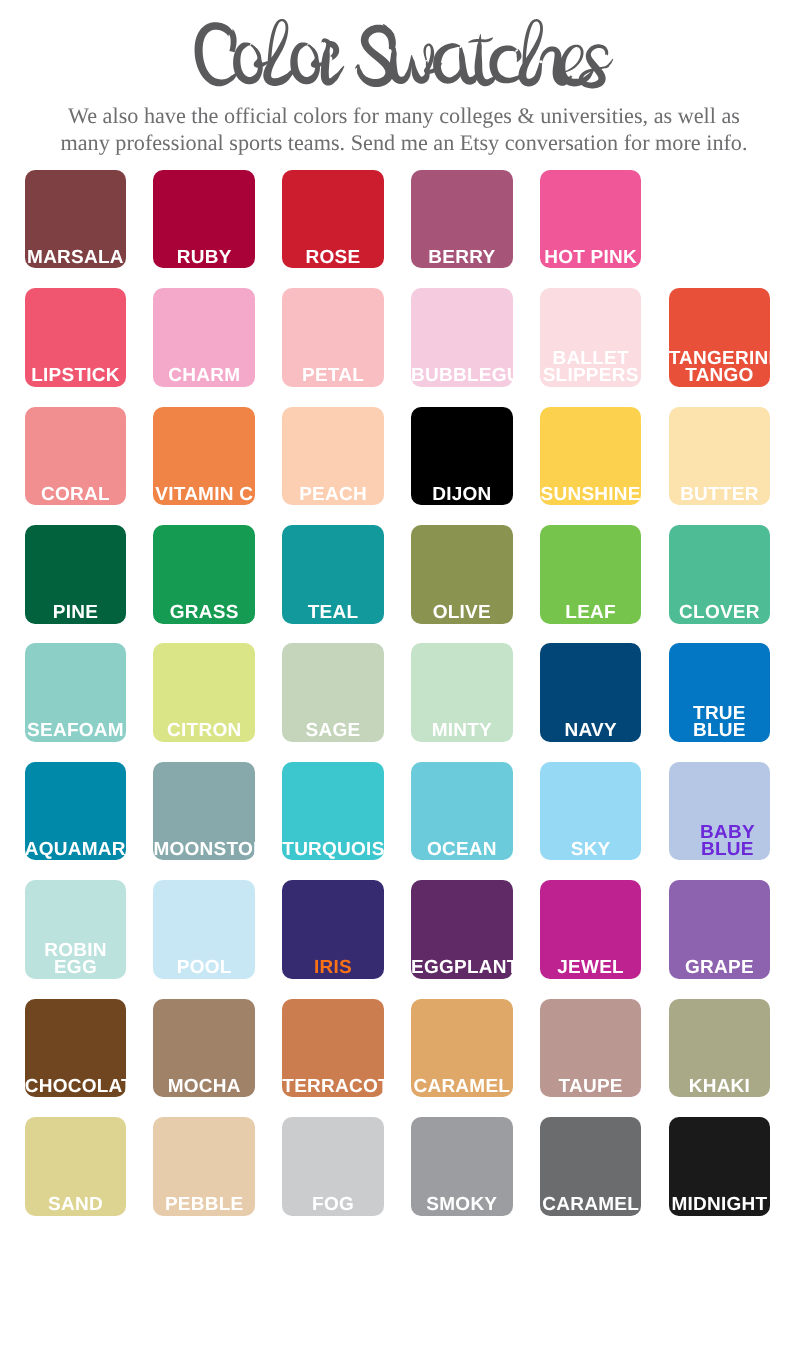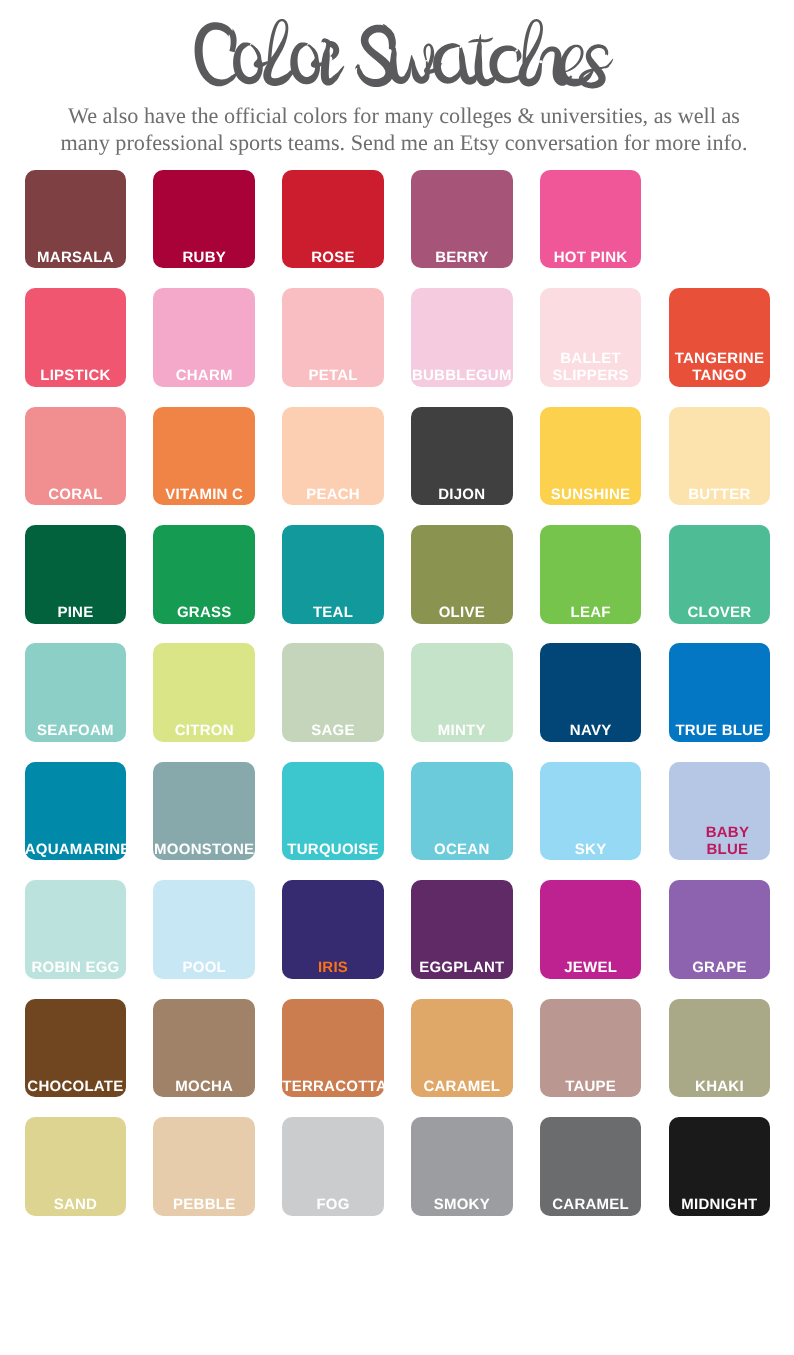--- a/index.html
+++ b/index.html
@@ -8,21 +8,21 @@
     -webkit-font-smoothing:antialiased;text-rendering:geometricPrecision;}
   .page{position:relative;width:668px;height:1355px;}
   #title-wrap{position:absolute;left:0;top:0;width:794px;height:100px;}
   #title-svg{display:block;margin:0 auto;}
   .subtitle{position:absolute;left:7px;top:103px;width:794px;text-align:center;transform:translateZ(0);
     font-family:"Liberation Serif",serif;font-size:22.2px;line-height:26.9px;color:#6e6e70;}
   .grid{position:absolute;left:24.7px;top:169.8px;width:745.5px;}
   .row{display:flex;gap:27.3px;margin-bottom:19.8px;}
   .sw{width:101.5px;height:98.6px;border-radius:10px;position:relative;box-sizing:border-box;}
   .lbl{position:absolute;transform:translateZ(0);left:0;right:0;bottom:2.4px;text-align:center;color:#ffffff;
-    font-family:"Liberation Sans",sans-serif;font-weight:bold;font-size:15px;line-height:17.1px;letter-spacing:0.25px;}
+    font-family:"Liberation Sans",sans-serif;font-weight:bold;font-size:19px;line-height:17.1px;letter-spacing:0.25px;}
 </style>
 </head>
 <body style="background: rgb(255, 255, 255);">
 
 <div class="page">
   <div id="title-wrap">
       <svg id="title-svg" width="794" height="100" viewBox="0 0 794 100" aria-label="Color Swatches">
         <g id="title-ink" fill="#5a5a5c">
 <path d="M 234.40 34.99 L 234.14 34.37 L 233.84 33.71 L 233.53 33.06 L 233.20 32.43 L 232.86 31.81 L 232.51 31.20 L 232.14 30.62 L 231.75 30.04 L 231.35 29.49 L 230.93 28.95 L 230.49 28.43 L 230.03 27.93 L 229.56 27.45 L 229.06 26.99 L 228.56 26.55 L 228.03 26.14 L 227.49 25.75 L 226.93 25.39 L 226.36 25.05 L 225.78 24.75 L 225.19 24.46 L 224.60 24.19 L 224.00 23.94 L 223.39 23.71 L 222.77 23.49 L 222.15 23.30 L 221.53 23.12 L 220.90 22.96 L 220.27 22.82 L 219.64 22.70 L 219.00 22.59 L 218.37 22.50 L 217.73 22.43 L 217.08 22.37 L 216.44 22.33 L 215.80 22.30 L 215.15 22.29 L 214.51 22.30 L 213.87 22.32 L 213.12 22.36 L 212.29 22.47 L 211.50 22.61 L 210.73 22.78 L 209.97 22.99 L 209.23 23.22 L 208.49 23.49 L 207.78 23.78 L 207.07 24.11 L 206.39 24.47 L 205.72 24.85 L 205.07 25.27 L 204.43 25.71 L 203.82 26.18 L 203.22 26.67 L 202.64 27.18 L 202.08 27.72 L 201.55 28.29 L 201.03 28.87 L 200.53 29.48 L 200.05 30.10 L 199.59 30.75 L 199.15 31.41 L 198.74 32.09 L 198.34 32.79 L 197.96 33.51 L 197.60 34.24 L 197.27 34.99 L 196.95 35.76 L 196.65 36.53 L 196.37 37.33 L 196.12 38.14 L 195.88 38.96 L 195.66 39.79 L 195.46 40.64 L 195.29 41.50 L 195.13 42.37 L 194.99 43.26 L 194.88 44.15 L 194.78 45.06 L 194.71 45.97 L 194.64 47.06 L 194.59 48.15 L 194.57 49.24 L 194.57 50.33 L 194.59 51.41 L 194.63 52.50 L 194.69 53.58 L 194.77 54.65 L 194.88 55.72 L 195.00 56.79 L 195.15 57.84 L 195.32 58.89 L 195.51 59.94 L 195.72 60.97 L 195.95 61.99 L 196.20 63.01 L 196.47 64.01 L 196.76 65.01 L 197.07 65.99 L 197.40 66.96 L 197.75 67.92 L 198.12 68.86 L 198.52 69.79 L 198.93 70.70 L 199.36 71.60 L 199.82 72.48 L 200.29 73.34 L 200.78 74.19 L 201.30 75.02 L 201.84 75.83 L 202.39 76.61 L 202.97 77.38 L 203.57 78.13 L 204.19 78.85 L 204.83 79.55 L 205.50 80.22 L 206.18 80.87 L 206.89 81.49 L 207.62 82.08 L 208.34 82.62 L 209.07 83.15 L 209.87 83.67 L 210.68 84.15 L 211.51 84.58 L 212.36 84.97 L 213.21 85.31 L 214.08 85.62 L 214.96 85.87 L 215.85 86.08 L 216.75 86.23 L 217.65 86.32 L 218.55 86.35 L 219.45 86.33 L 220.35 86.26 L 221.23 86.14 L 222.11 85.97 L 222.98 85.76 L 223.83 85.51 L 224.68 85.22 L 225.51 84.90 L 226.32 84.54 L 227.13 84.15 L 227.92 83.73 L 228.69 83.29 L 229.46 82.82 L 230.21 82.32 L 230.96 81.80 L 231.69 81.27 L 232.42 80.71 L 233.14 80.13 L 233.85 79.52 L 234.49 78.82 L 235.06 78.05 L 235.57 77.23 L 236.03 76.37 L 236.47 75.49 L 236.89 74.60 L 237.31 73.71 L 237.76 72.84 L 238.24 72.00 A 0.77 0.77 0 0 1 236.94 71.18 L 236.40 71.94 L 235.78 72.62 L 235.10 73.24 L 234.39 73.79 L 233.66 74.29 L 232.92 74.75 L 232.21 75.19 L 231.52 75.62 L 230.87 76.07 L 230.27 76.55 L 229.66 77.00 L 229.04 77.41 L 228.40 77.78 L 227.76 78.11 L 227.11 78.40 L 226.45 78.65 L 225.80 78.86 L 225.14 79.03 L 224.49 79.18 L 223.85 79.28 L 223.21 79.36 L 222.58 79.41 L 221.96 79.43 L 221.35 79.42 L 220.76 79.39 L 220.18 79.34 L 219.60 79.27 L 219.04 79.18 L 218.49 79.08 L 217.95 78.97 L 217.41 78.84 L 216.88 78.71 L 216.35 78.55 L 215.83 78.37 L 215.32 78.16 L 214.81 77.92 L 214.31 77.65 L 213.81 77.35 L 213.33 77.03 L 212.80 76.64 L 212.27 76.22 L 211.77 75.80 L 211.28 75.36 L 210.81 74.89 L 210.34 74.40 L 209.89 73.88 L 209.44 73.34 L 209.01 72.78 L 208.59 72.19 L 208.18 71.58 L 207.78 70.95 L 207.40 70.30 L 207.02 69.63 L 206.67 68.93 L 206.32 68.22 L 205.99 67.49 L 205.67 66.75 L 205.37 65.99 L 205.09 65.21 L 204.81 64.41 L 204.56 63.60 L 204.32 62.78 L 204.09 61.95 L 203.88 61.10 L 203.69 60.24 L 203.51 59.38 L 203.35 58.50 L 203.20 57.61 L 203.07 56.72 L 202.96 55.81 L 202.86 54.90 L 202.79 53.99 L 202.72 53.07 L 202.68 52.14 L 202.65 51.22 L 202.64 50.29 L 202.65 49.35 L 202.67 48.42 L 202.72 47.49 L 202.77 46.55 L 202.84 45.81 L 202.91 45.09 L 203.00 44.38 L 203.10 43.68 L 203.22 43.00 L 203.35 42.34 L 203.50 41.69 L 203.66 41.05 L 203.83 40.43 L 204.01 39.82 L 204.20 39.24 L 204.41 38.66 L 204.63 38.11 L 204.86 37.57 L 205.10 37.05 L 205.35 36.55 L 205.61 36.06 L 205.88 35.59 L 206.16 35.14 L 206.45 34.71 L 206.75 34.30 L 207.06 33.91 L 207.37 33.53 L 207.69 33.17 L 208.02 32.83 L 208.36 32.51 L 208.71 32.20 L 209.06 31.92 L 209.42 31.65 L 209.79 31.40 L 210.16 31.16 L 210.55 30.94 L 210.94 30.74 L 211.34 30.56 L 211.76 30.39 L 212.18 30.24 L 212.61 30.11 L 213.06 30.00 L 213.51 29.91 L 213.94 29.84 L 214.30 29.80 L 214.76 29.77 L 215.22 29.76 L 215.68 29.75 L 216.14 29.75 L 216.60 29.77 L 217.05 29.80 L 217.50 29.84 L 217.94 29.89 L 218.39 29.96 L 218.82 30.03 L 219.25 30.12 L 219.68 30.22 L 220.10 30.33 L 220.51 30.46 L 220.92 30.59 L 221.32 30.74 L 221.71 30.90 L 222.10 31.07 L 222.47 31.25 L 222.84 31.45 L 223.21 31.65 L 223.57 31.86 L 223.93 32.07 L 224.28 32.29 L 224.63 32.51 L 224.98 32.75 L 225.33 33.00 L 225.67 33.27 L 226.00 33.54 L 226.33 33.84 L 226.65 34.15 L 226.96 34.48 L 227.26 34.83 L 227.55 35.20 L 227.83 35.58 L 228.09 35.99 L 228.34 36.43 L 228.57 36.88 L 228.80 37.41 A 3.05 3.05 0 0 1 234.40 34.99 Z"></path>
 <path d="M 227.26 31.99 L 227.58 32.29 L 227.83 32.56 L 228.08 32.84 L 228.31 33.13 L 228.53 33.43 L 228.74 33.73 L 228.94 34.05 L 229.13 34.37 L 229.30 34.71 L 229.47 35.05 L 229.63 35.41 L 229.77 35.78 L 229.91 36.17 L 230.03 36.56 L 230.14 36.97 L 230.24 37.39 L 230.33 37.82 L 230.41 38.27 L 230.47 38.72 L 230.53 39.19 L 230.57 39.67 L 230.60 40.17 L 230.63 40.67 L 230.65 41.19 L 230.66 41.72 L 230.66 42.26 L 230.65 42.81 L 230.63 43.37 L 230.59 43.94 L 230.55 44.53 L 230.50 45.12 L 230.43 45.73 L 230.35 46.34 L 230.25 46.97 L 230.15 47.60 L 230.02 48.24 L 229.89 48.89 L 229.74 49.55 L 229.58 50.21 L 229.39 50.90 L 234.61 52.30 L 234.80 51.59 L 235.00 50.86 L 235.18 50.14 L 235.36 49.42 L 235.53 48.71 L 235.68 48.00 L 235.83 47.30 L 235.97 46.60 L 236.10 45.91 L 236.21 45.22 L 236.31 44.54 L 236.40 43.86 L 236.47 43.19 L 236.52 42.52 L 236.56 41.85 L 236.59 41.19 L 236.59 40.54 L 236.58 39.89 L 236.55 39.25 L 236.50 38.61 L 236.43 37.98 L 236.34 37.35 L 236.24 36.73 L 236.12 36.12 L 235.98 35.51 L 235.83 34.91 L 235.65 34.32 L 235.46 33.74 L 235.24 33.16 L 235.01 32.60 L 234.75 32.04 L 234.48 31.49 L 234.18 30.96 L 233.86 30.43 L 233.52 29.92 L 233.16 29.42 L 232.77 28.93 L 232.37 28.46 L 231.94 28.01 L 231.54 27.61 A 3.06 3.06 0 0 1 227.26 31.99 Z"></path>
@@ -99,21 +99,21 @@
       <div class="row">
         <div class="sw" title="CORAL #f18e90" style="background: rgb(241, 142, 144);">
           <div class="lbl" style="color: rgb(255, 255, 255);">CORAL</div>
         </div>
         <div class="sw" title="VITAMIN C #f08446" style="background: rgb(240, 132, 70);">
           <div class="lbl" style="color: rgb(255, 255, 255);">VITAMIN C</div>
         </div>
         <div class="sw" title="PEACH #fccfb2" style="background: rgb(252, 207, 178);">
           <div class="lbl" style="color: rgb(255, 255, 255);">PEACH</div>
         </div>
-        <div class="sw" title="DIJON #e0a53c" style="background: #404040;">
+        <div class="sw" title="DIJON #e0a53c" style="background: #000000;">
           <div class="lbl" style="color: rgb(255, 255, 255);">DIJON</div>
         </div>
         <div class="sw" title="SUNSHINE #fcd14e" style="background: rgb(252, 209, 78);">
           <div class="lbl" style="color: rgb(255, 255, 255);">SUNSHINE</div>
         </div>
         <div class="sw" title="BUTTER #fce3ad" style="background: rgb(252, 227, 173);">
           <div class="lbl" style="color: rgb(255, 255, 255);">BUTTER</div>
         </div>
       </div>
       <div class="row">
@@ -166,21 +166,21 @@
         <div class="sw" title="TURQUOISE #3cc6cd" style="background: rgb(60, 198, 205);">
           <div class="lbl" style="color: rgb(255, 255, 255);">TURQUOISE</div>
         </div>
         <div class="sw" title="OCEAN #6bcbda" style="background: rgb(107, 203, 218);">
           <div class="lbl" style="color: rgb(255, 255, 255);">OCEAN</div>
         </div>
         <div class="sw" title="SKY #96d9f5" style="background: rgb(150, 217, 245);">
           <div class="lbl" style="color: rgb(255, 255, 255);">SKY</div>
         </div>
         <div class="sw" title="BABY BLUE #b5c7e5" style="background: rgb(181, 199, 229);">
-          <div class="lbl" style="color: #be185d; padding-left: 16px;">BABY BLUE</div>
+          <div class="lbl" style="color: #6d28d9; padding-left: 16px;">BABY BLUE</div>
         </div>
       </div>
       <div class="row">
         <div class="sw" title="ROBIN EGG #bce2dd" style="background: rgb(188, 226, 221);">
           <div class="lbl" style="color: rgb(255, 255, 255);">ROBIN EGG</div>
         </div>
         <div class="sw" title="POOL #c8e7f5" style="background: rgb(200, 231, 245);">
           <div class="lbl" style="color: rgb(255, 255, 255);">POOL</div>
         </div>
         <div class="sw" title="IRIS #362a70" style="background: rgb(54, 42, 112);">

